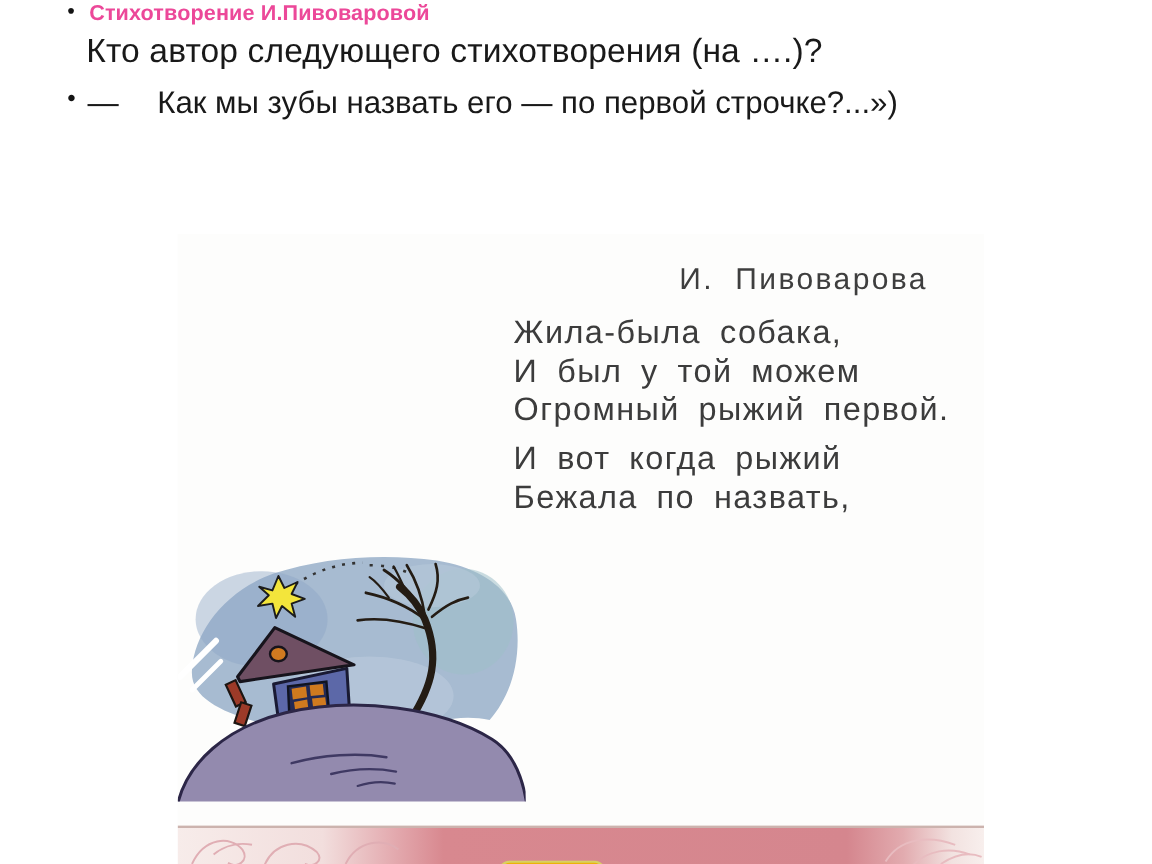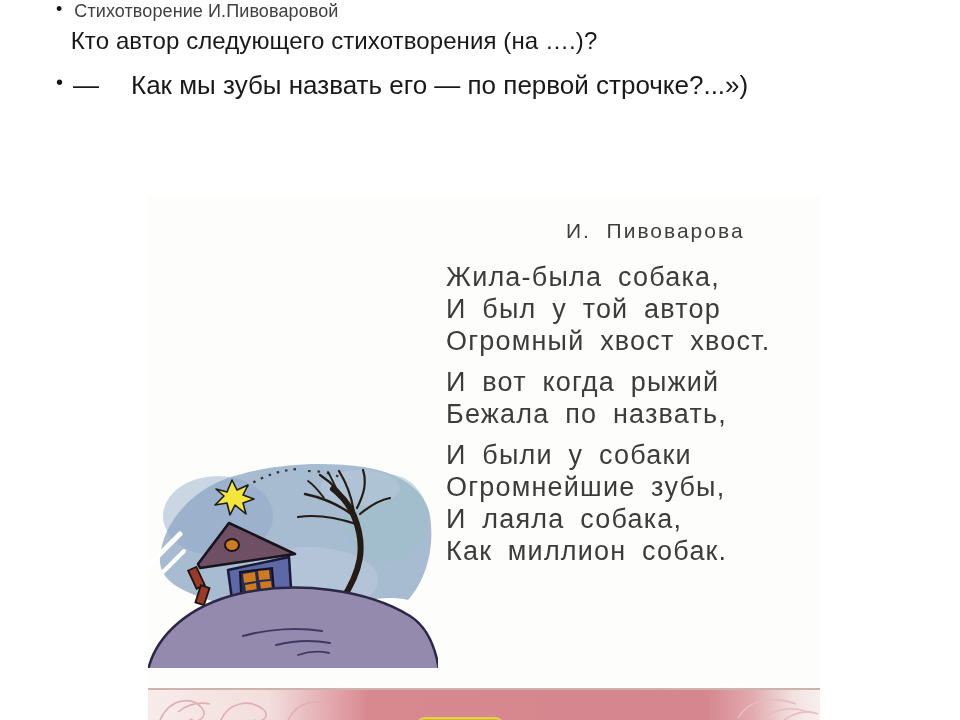--- a/index.html
+++ b/index.html
@@ -12,46 +12,46 @@
   
   .bullet-line-1{
     position:absolute;left:56px;top:0px;height:22px;
     display:flex;align-items:center;
   }
   .bullet-dot{
     font-size:18px;line-height:1;margin-right:12px;color:#141414;
     transform:translateY(-2px);
   }
   .bullet-line-1 .txt{
-    font-weight:normal;font-size:18px;letter-spacing:0.1px;color:#404040;
+    font-weight:bold;font-size:18px;letter-spacing:0.1px;color:#ec4899;
   }
   .question-line{
     position:absolute;left:64px;top:27px;
-    font-size:24px;color:#191919;letter-spacing:0.1px;
+    font-size:28px;color:#191919;letter-spacing:0.1px;
     white-space:pre;
   }
   .bullet-line-2{
     position:absolute;left:56px;top:68px;height:34px;
     display:flex;align-items:center;font-size:26px;color:#191919;
   }
   .bullet-line-2 .bullet-dot{font-size:20px;margin-right:10px;transform:translateY(-3px);}
   .bullet-line-2 .dash{margin-right:32px;}
   
   .scan{
     position:absolute;left:148px;top:195px;width:672px;height:525px;
     background:#fdfdfc;overflow:hidden;
   }
   .scan-author{
     position:absolute;left:418px;top:24px;
-    font-size:21px;color:#3e3e3e;letter-spacing:2px;white-space:pre;
+    font-size:25px;color:#3e3e3e;letter-spacing:2px;white-space:pre;
   }
   .poem{
     position:absolute;left:280px;top:66px;
     font-size:27px;line-height:32px;color:#3c3c3c;
-    letter-spacing:1.2px;word-spacing:7px;margin-left:18px;
+    letter-spacing:1.2px;word-spacing:7px;
   }
   .poem p{margin:0 0 9px 0;}
   .poem span{display:block;white-space:pre;}
   .illus{
     position:absolute;left:0px;top:263px;width:290px;height:210px;
   }
   
   .footer-band{
     position:absolute;left:0;top:493px;width:672px;height:32px;
     background:linear-gradient(90deg,
@@ -87,32 +87,26 @@
   <span class="t3">Как мы зубы назвать его — по первой строчке?...»)</span>
 </div>
 
 <div class="scan">
 
   <div class="scan-author">И.  Пивоварова</div>
 
   <div class="poem">
     <p>
       <span>Жила-была собака,</span>
-      <span>И был у той автор</span>
-      <span>Огромный хвост хвост.</span>
+      <span>И был у той можем</span>
+      <span>Огромный рыжий первой.</span>
     </p>
     <p>
       <span>И вот когда рыжий</span>
       <span>Бежала по назвать,</span>
-    </p>
-    <p>
-      <span>И были у собаки</span>
-      <span>Огромнейшие зубы,</span>
-      <span>И лаяла собака,</span>
-      <span>Как миллион собак.</span>
     </p>
   </div>
 
   <svg class="illus" viewBox="0 0 290 210">
 
     <path d="M 12,100 C 14,68 40,34 80,20
              C 122,6 172,3 216,9 C 252,15 278,32 282,58
              C 287,90 278,122 260,142 C 238,137 214,142 194,152
              C 150,146 100,152 64,143 C 34,134 10,122 12,100 Z" fill="#a7bbd1"></path>
     <ellipse cx="70" cy="58" rx="55" ry="40" fill="#8da7c5" opacity="0.45"></ellipse>

